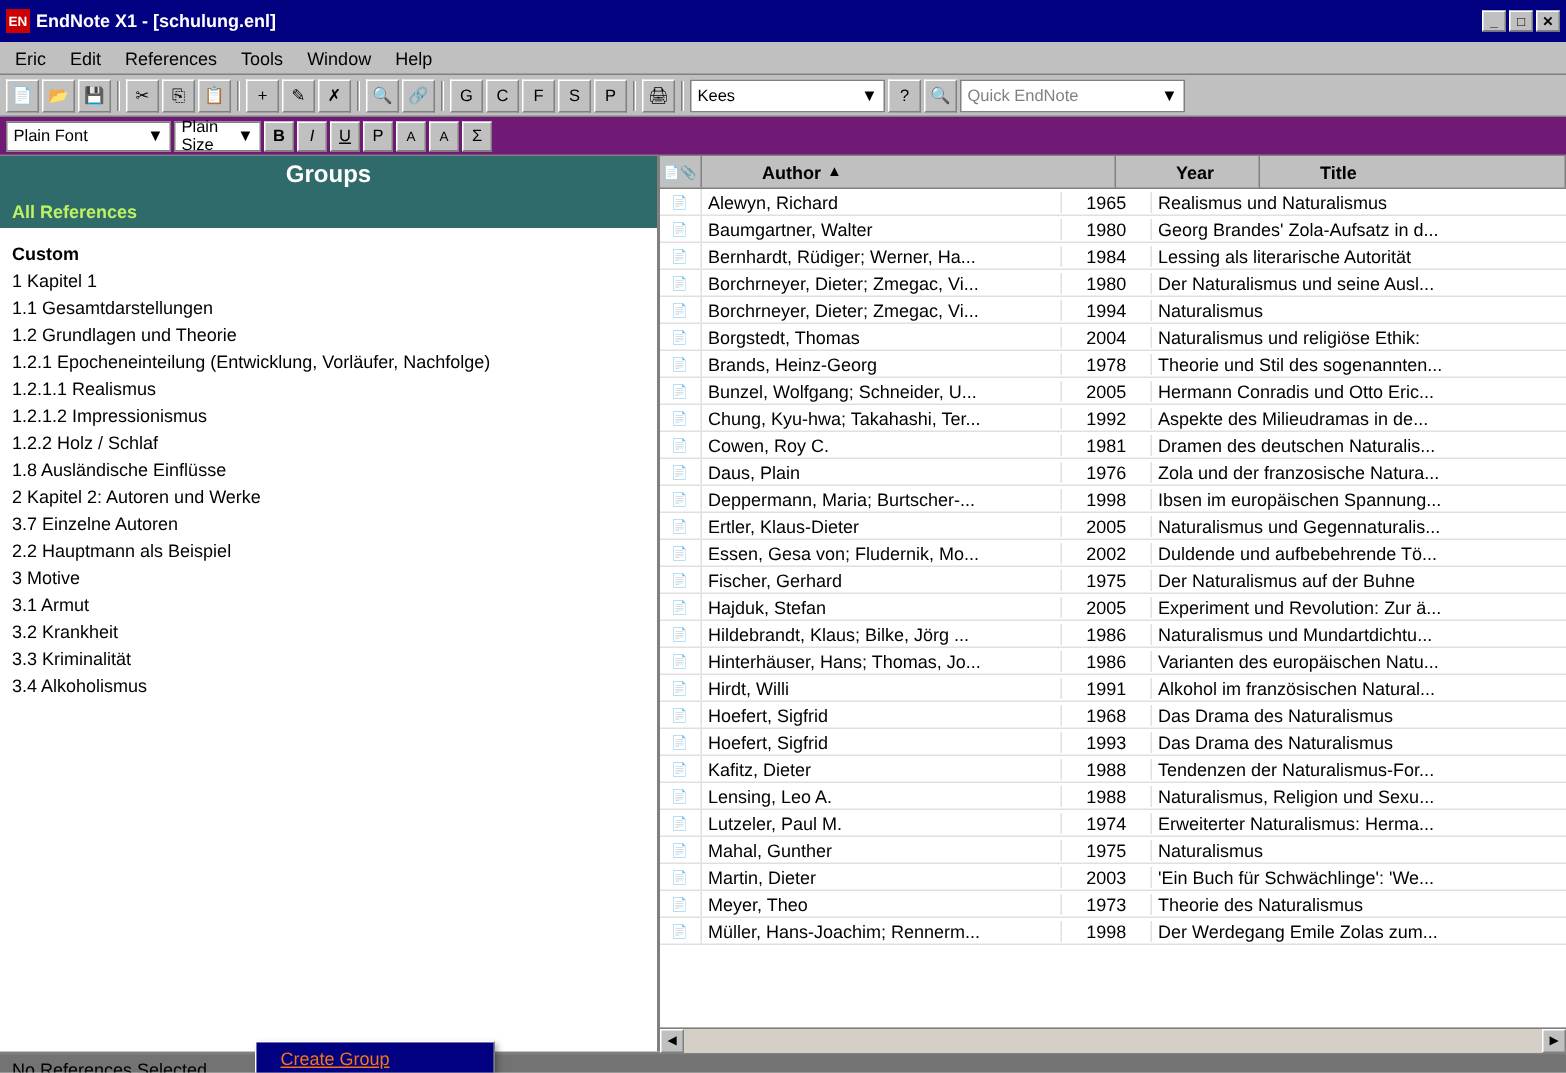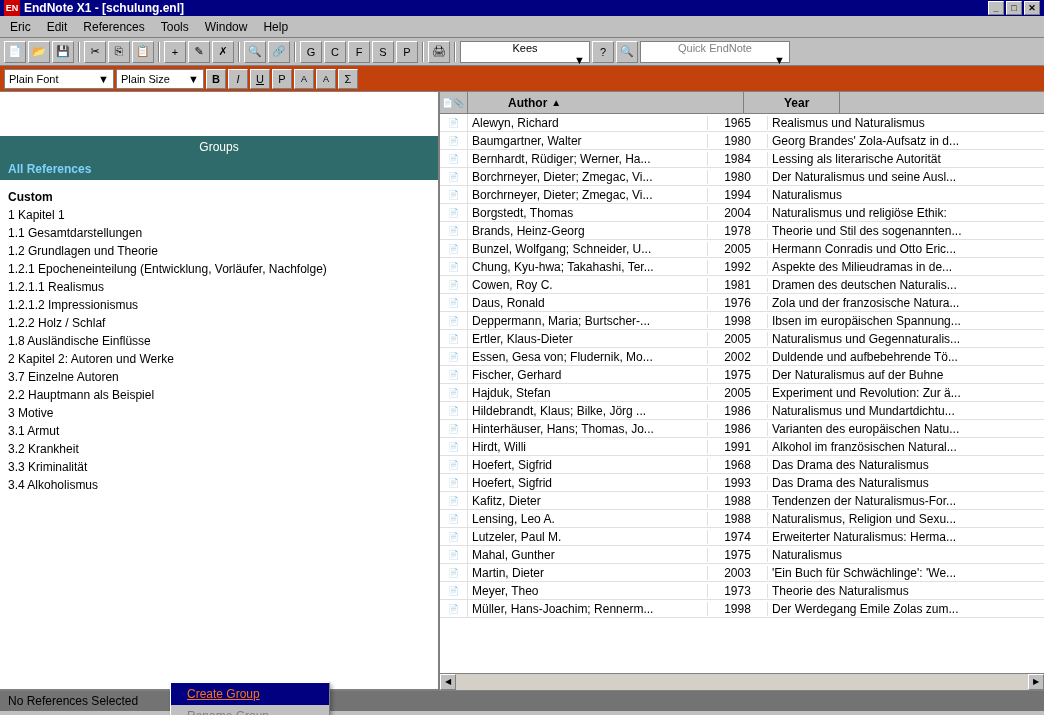--- a/index.html
+++ b/index.html
@@ -10,21 +10,21 @@
       width: 1044px;
       height: 715px;
       overflow: hidden;
       user-select: none;
     }
 
     
     #title-bar {
       background: #000080;
       color: white;
-      height: 16px;
+      height: 28px;
       display: flex;
       align-items: center;
       padding: 0 4px;
       font-size: 12px;
       font-weight: bold;
     }
     #title-bar .title-icon {
       width: 16px;
       height: 16px;
       background: #cc0000;
@@ -103,51 +103,50 @@
     }
     .tb-dropdown {
       height: 22px;
       background: white;
       border: 1px solid #808080;
       padding: 0 4px;
       font-size: 11px;
       display: flex;
       align-items: center;
       cursor: pointer;
-      flex-direction: column;
     }
     .tb-dropdown-kees {
       width: 130px;
     }
     .tb-dropdown-search {
       width: 150px;
     }
 
     
     #toolbar2 {
-      background: #c2410c;
+      background: #701a75;
       height: 26px;
       display: flex;
       align-items: flex-end;
       padding: 2px 4px;
       border-bottom: 1px solid #808080;
       gap: 2px;
     }
     .fmt-dropdown {
       height: 20px;
       background: white;
       border: 1px solid #808080;
       padding: 0 4px;
       font-size: 11px;
       display: flex;
       align-items: center;
       cursor: pointer;
     }
     .fmt-dropdown-font { width: 110px; }
-    .fmt-dropdown-size { width: 88px; }
+    .fmt-dropdown-size { width: 58px; }
     .fmt-btn {
       width: 20px;
       height: 20px;
       background: #c0c0c0;
       border: 1px solid;
       border-color: #ffffff #808080 #808080 #ffffff;
       display: flex;
       align-items: center;
       justify-content: center;
       cursor: pointer;
@@ -168,27 +167,26 @@
       border-right: 2px solid #808080;
       display: flex;
       flex-direction: column;
       position: relative;
     }
     #groups-header {
       background: #2f6b6b;
       color: white;
       text-align: center;
       padding: 4px;
-      font-size: 12px;
-      font-weight: normal;
-      margin-top: 44px;
+      font-size: 16px;
+      font-weight: bold;
     }
     #all-references {
       background: #2f6b6b;
-      color: #7dd3fc;
+      color: #bef264;
       padding: 4px 8px;
       font-size: 12px;
       font-weight: bold;
       cursor: pointer;
     }
     #groups-list {
       flex: 1;
       overflow-y: auto;
       padding: 4px 0;
     }
@@ -469,20 +467,23 @@
         <span style="font-size:9px;">📄</span>
         <span style="font-size:9px;">📎</span>
       </div>
       <div class="col-header col-author">
         <span>Author</span>
         <span class="sort-arrow">▲</span>
       </div>
       <div class="col-header col-year">
         <span>Year</span>
       </div>
+      <div class="col-header col-title">
+        <span>Title</span>
+      </div>
     </div>
 
     <div id="ref-table-body">
     <div class="ref-row">
       <div class="ref-row-icon">📄</div>
       <div class="ref-cell ref-author">Alewyn, Richard</div>
       <div class="ref-cell ref-year">1965</div>
       <div class="ref-cell ref-title">Realismus und Naturalismus</div>
     </div>
         <div class="ref-row">
@@ -534,21 +535,21 @@
       <div class="ref-cell ref-title">Aspekte des Milieudramas in de...</div>
     </div>
         <div class="ref-row">
       <div class="ref-row-icon">📄</div>
       <div class="ref-cell ref-author">Cowen, Roy C.</div>
       <div class="ref-cell ref-year">1981</div>
       <div class="ref-cell ref-title">Dramen des deutschen Naturalis...</div>
     </div>
         <div class="ref-row">
       <div class="ref-row-icon">📄</div>
-      <div class="ref-cell ref-author">Daus, Ronald</div>
+      <div class="ref-cell ref-author">Daus, Plain</div>
       <div class="ref-cell ref-year">1976</div>
       <div class="ref-cell ref-title">Zola und der franzosische Natura...</div>
     </div>
         <div class="ref-row">
       <div class="ref-row-icon">📄</div>
       <div class="ref-cell ref-author">Deppermann, Maria; Burtscher-...</div>
       <div class="ref-cell ref-year">1998</div>
       <div class="ref-cell ref-title">Ibsen im europäischen Spannung...</div>
     </div>
         <div class="ref-row">

